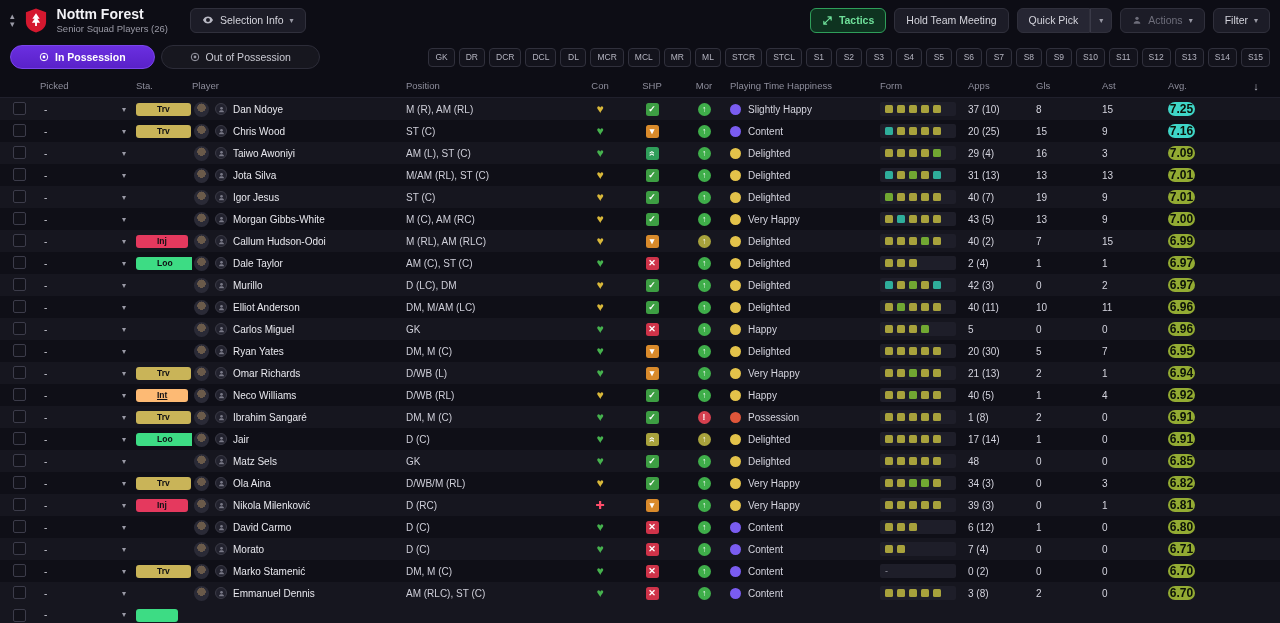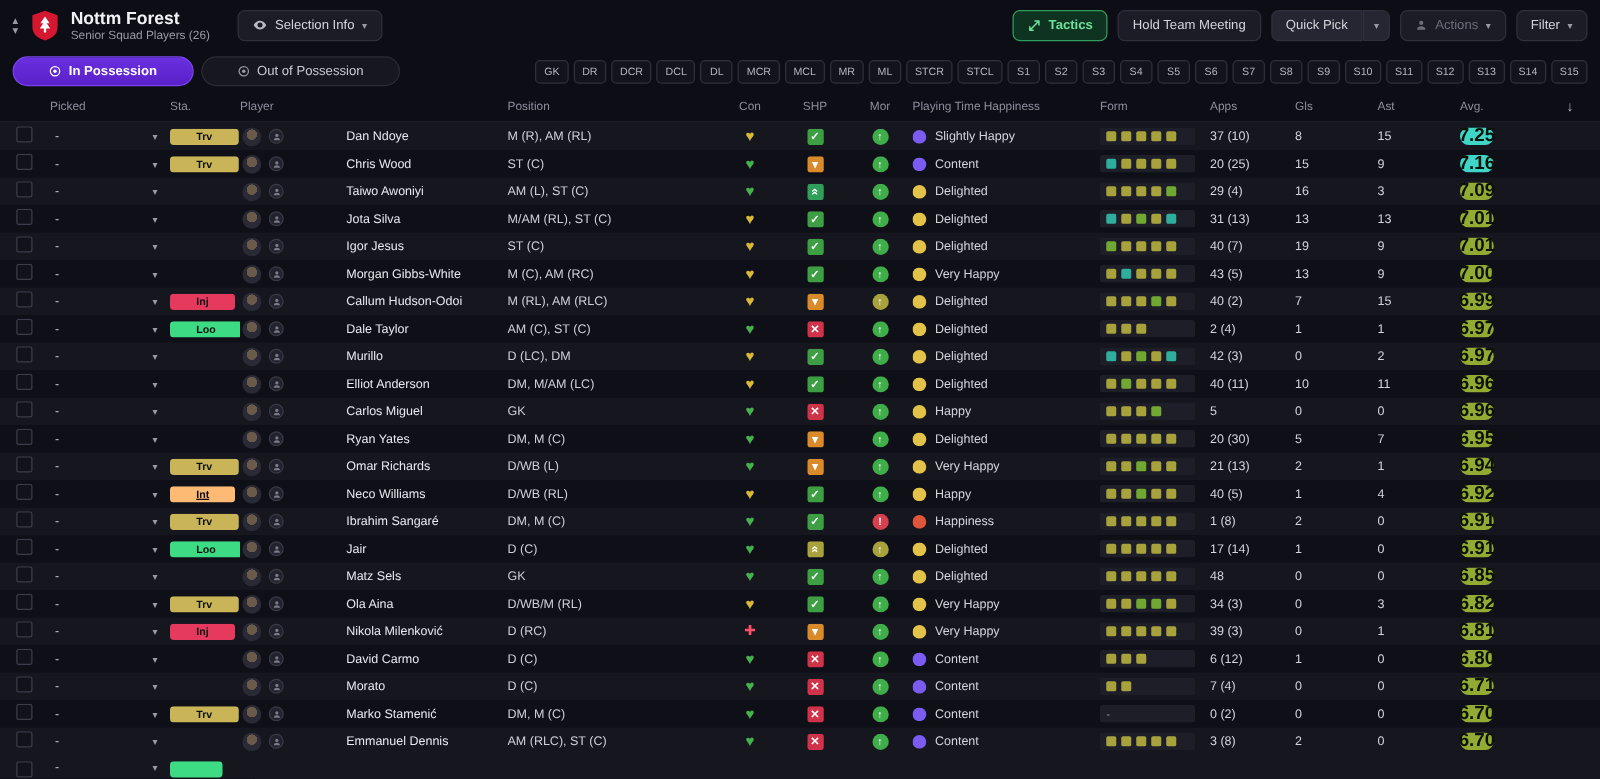--- a/index.html
+++ b/index.html
@@ -63,21 +63,21 @@
     height:13px; border-radius:3px; font-size:8.5px; font-weight:bold; color:#101014; padding:0 21px; }
   .sta-trv { background:#c9b458; }
   .sta-inj { background:#e5395e; color:#fff; }
   .sta-loo { background:#3ddc84; }
   .sta-int { background:#fdba74;text-decoration:underline; }
   .c-player { display:flex; align-items:center; gap:6px; padding-left:2px; cursor:pointer; }
   .avatar { width:15px; height:15px; border-radius:50%;
     background:radial-gradient(circle at 50% 38%, #6a5a4a 0 34%, #2a2a36 36%); flex:0 0 auto; }
   .face-ico { width:12px; height:12px; border-radius:50%; background:#22222e;
     border:1px solid #3a3a46; display:inline-flex; align-items:center; justify-content:center; flex:0 0 auto; }
-  .pname { color:#e8e8ee;margin-left:44px; }
+  .pname { color:#e8e8ee; }
   .c-pos { color:#cfcfd9; }
   .c-con,.c-shp,.c-mor { display:flex; justify-content:center; }
   .con-ico { font-size:12px; line-height:12px; }
   .con-green { color:#46b24e; } .con-gold { color:#d9b83a; } .con-injured { color:#ff4d6a; font-size:11px; }
   .shp-ico { width:13px; height:13px; border-radius:2.5px; display:inline-flex; align-items:center;
     justify-content:center; font-size:9px; color:#fff; font-weight:bold; }
   .shp-check { background:#3d9e43; }
   .shp-warn  { background:#d98a2b; }
   .shp-cross { background:#cf3349; }
   .shp-up2   { background:#2f9e5a; } .shp-up2 i, .shp-up2o i { font-style:normal; display:inline-block; transform:rotate(-90deg); font-size:10px; }
@@ -88,21 +88,21 @@
   .c-hap { display:flex; align-items:center; gap:7px; }
   .hap-ico { width:11px; height:11px; border-radius:50%; flex:0 0 auto; }
   .hap-violet { background:#7a5cf0; } .hap-gold { background:#e3c24a; } .hap-red { background:#e0563a; }
   .hap-txt { color:#d4d4de; }
   .form-box { display:inline-flex; align-items:center; gap:4px; width:76px; height:14px;
     padding:0 5px; background:#1e1e29; border-radius:2px; color:#9a9aa6; font-size:9px; }
   .fsq { width:8px; height:8px; border-radius:1.5px; display:inline-block; }
   .f-olive { background:#a8a23c; } .f-teal { background:#2fae9b; } .f-green { background:#71a832; }
   .c-apps,.c-gls,.c-ast { color:#d4d4de; }
   .badge.avg { display:inline-flex; align-items:center; justify-content:center; width:27px;
-    height:14px; border-radius:7px; font-size:15px; font-weight:bold; color:#0c1208; }
+    height:14px; border-radius:7px; font-size:12px; font-weight:bold; color:#0c1208; }
   .avg-teal { background:#3fd6c8; } .avg-green { background:#93ab33; }
   .trow.partial { height:19px; overflow:hidden; align-items:start; padding-top:5px; }
   svg { display:block; }
 </style>
 </head>
 <body>
 
 <header class="topbar">
   <div class="topbar-left">
     <div class="nav-chevrons">
@@ -859,21 +859,21 @@
           <span class="con-ico con-green">♥</span>
         </div>
     <div class="cell c-shp">
           <span class="shp-ico shp-check">✓</span>
         </div>
     <div class="cell c-mor">
           <span class="mor-ico mor-red">!</span>
         </div>
     <div class="cell c-hap">
       <span class="hap-ico hap-red"></span>
-      <span class="hap-txt">Happiness</span>
+      <span class="hap-txt">Possession</span>
     </div>
     <div class="cell c-form"><span class="form-box">
             <span class="fsq f-olive"></span>
             <span class="fsq f-olive"></span>
             <span class="fsq f-olive"></span>
             <span class="fsq f-olive"></span>
             <span class="fsq f-olive"></span>
           </span></div>
     <div class="cell c-apps">1 (8)</div>
     <div class="cell c-gls">2</div>

